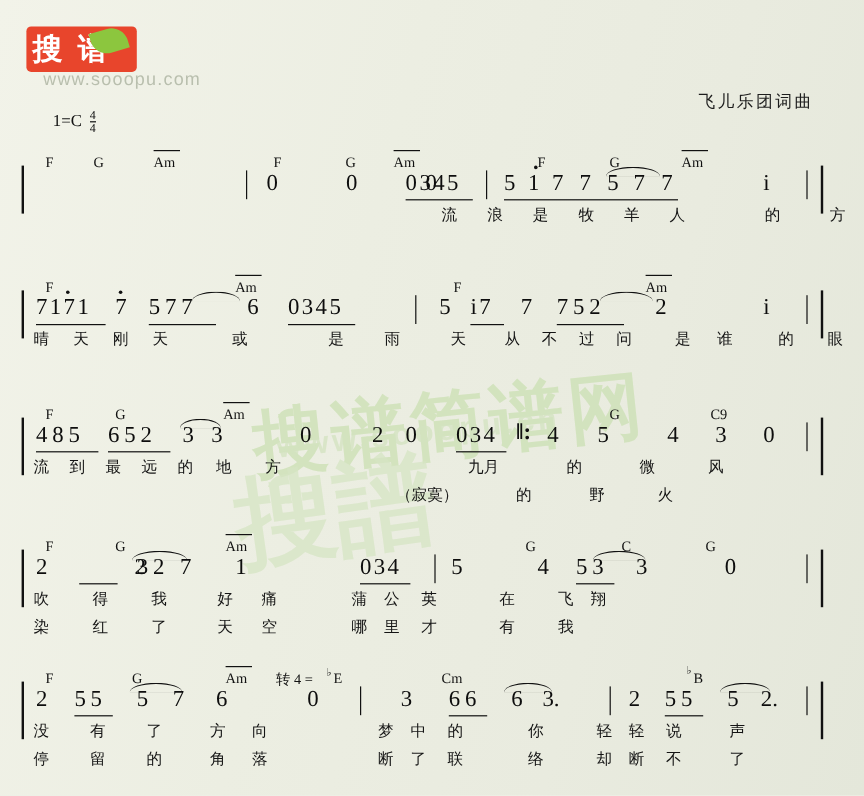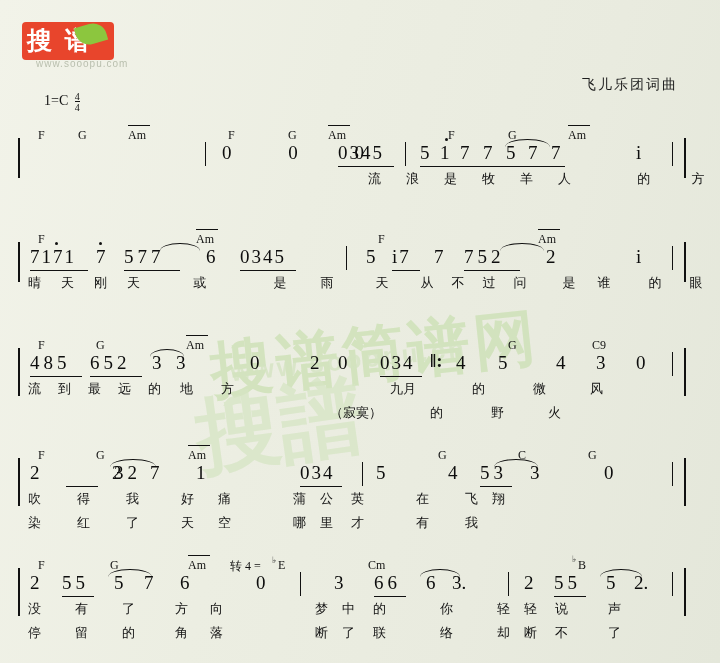--- a/index.html
+++ b/index.html
@@ -33,21 +33,21 @@
   .logo-badge span{
     color:#fff;font-size:25px;font-weight:bold;letter-spacing:2px;
     line-height:38px;margin-left:5px;display:inline-block;
     font-family:"DejaVu Sans",sans-serif;
   }
   .logo-leaf{
     position:absolute;left:54px;top:2px;width:30px;height:20px;
     background:#8cc63e;border-radius:0 14px 0 14px;transform:rotate(-16deg);
   }
   .logo-url{
-    position:absolute;left:14px;top:36px;font-size:10px;color:#b9bfae;letter-spacing:1px;
+    position:absolute;left:14px;top:36px;font-size:15px;color:#b9bfae;letter-spacing:1px;
     font-family:"Liberation Sans",sans-serif;
   }
   
   .title{
     position:absolute;left:0;top:10px;width:720px;text-align:center;
     font-size:31px;font-weight:bold;letter-spacing:11px;color:#1b1b1b;
   }
   .subtitle{
     position:absolute;left:0;top:48px;width:720px;text-align:center;
     font-size:16px;color:#2a2a2a;letter-spacing:2px;

